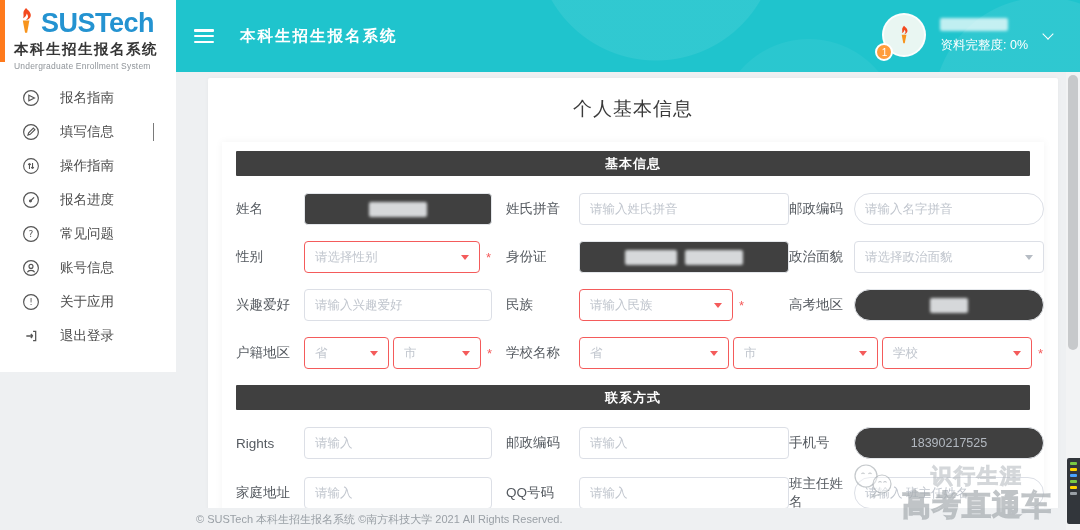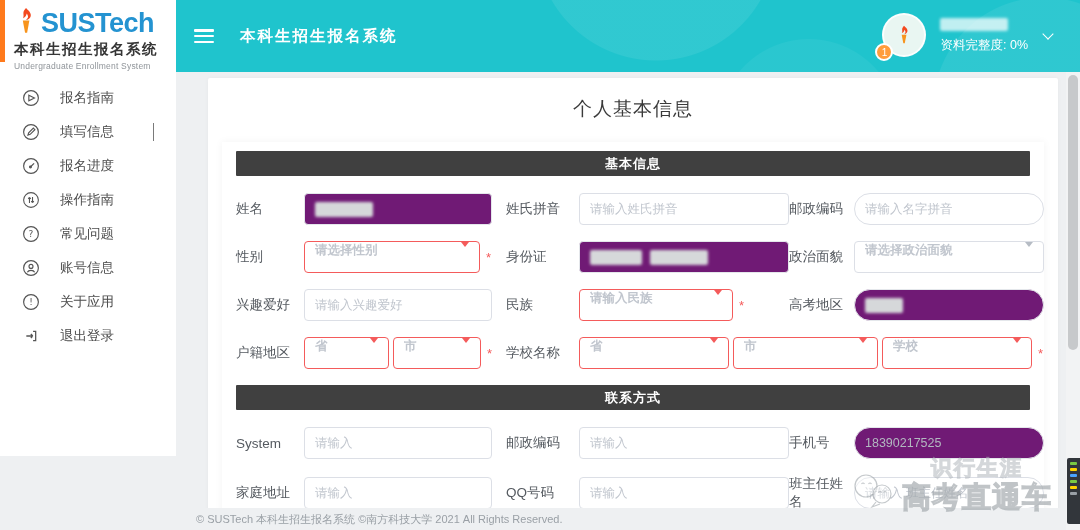--- a/index.html
+++ b/index.html
@@ -1,21 +1,21 @@
 <!DOCTYPE html>
 <html><head>
 <meta charset="utf-8">
 <style>
   * { margin:0; padding:0; box-sizing:border-box; }
   html,body { width:1080px; height:530px; overflow:hidden; }
   body { font-family:"Liberation Sans","DejaVu Sans",sans-serif; background:#eef0f2; }
   .app { position:relative; width:1080px; height:530px; overflow:hidden; background:#eef0f2; }
 
   
-  .sidebar { position:absolute; left:0; top:0; width:176px; height:456px; background:#ffffff; z-index:20; }
+  .sidebar { position:absolute; left:0; top:0; width:176px; height:372px; background:#ffffff; z-index:20; }
   .accent-bar { position:absolute; left:0; top:0; width:5px; height:62px; background:#ff7a1c; }
   .logo { padding:7px 8px 0 14px; }
   .logo-row { display:flex; align-items:center; }
   .brand-name { font-size:27px; font-weight:bold; color:#2493d1; letter-spacing:-0.5px; margin-left:3px; }
   .brand-cn { font-size:14.5px; font-weight:bold; color:#363636; letter-spacing:1.5px; margin-top:1px; }
   .brand-en { font-size:8.5px; color:#8f9499; margin-top:2px; letter-spacing:0.2px; }
   .menu { margin-top:10px; }
   .mi { display:flex; align-items:center; height:34px; padding-left:22px; cursor:pointer; position:relative; }
   .mi .ic { width:18px; height:18px; display:flex; align-items:center; justify-content:center; }
   .mi .ml { font-size:13.5px; color:#4c4c4c; margin-left:20px; }
@@ -56,38 +56,38 @@
   .lbl { font-size:13.5px; color:#555a60; flex:none; }
   .lw1 { width:68px; } .lw2 { width:73px; } .lw3 { width:65px; }
   .cw { display:flex; align-items:center; flex:none; }
   .cw1 { width:202px; } .cw2 { width:210px; } .cw3 { width:190px; }
   .grp { display:flex; align-items:center; }
 
   .input, .sel { height:32px; border:1px solid #dcdfe6; border-radius:4px; background:#fff; font-size:12.5px; color:#666;
     padding:0 10px; outline:none; font-family:"Liberation Sans","DejaVu Sans",sans-serif; }
   .input::placeholder { color:#c1c6ce; }
   .in1 { width:188px; } .in2 { width:228px; } .in3 { width:190px;border-radius:16px; }
-  .sel { display:flex; align-items:flex-start; justify-content:space-between; cursor:pointer;font-weight:bold; }
+  .sel { display:flex; align-items:center; justify-content:space-between; cursor:pointer; }
   .sel .ph { color:#c1c6ce; white-space:nowrap; overflow:hidden; }
   .caret { width:0; height:0; border-left:4.5px solid transparent; border-right:4.5px solid transparent;
     border-top:5.5px solid #b6bcc4; margin-left:6px; flex:none; }
   .sel.red { border-color:#f45b5b; }
   .sel.red .caret { border-top-color:#f45b5b; }
-  .disabled { background:#701a75; border-color:#e4e7eb; display:flex; align-items:center; cursor:not-allowed; }
+  .disabled { background:#404040; border-color:#e4e7eb; display:flex; align-items:center; cursor:not-allowed;justify-content:center; }
   .disabled .val { color:#b2b8c0; }
   .redact { height:15px; background:#d6d8da; border-radius:2px; filter:blur(1.5px); }
   .star { color:#f45b5b; font-size:13px; margin-left:6px; flex:none; }
   .sgap { margin-left:4px; }
   .s-prov { width:150px; } .s-city { width:145px; } .s-school { width:150px; }
   .h-prov { width:85px; } .h-city { width:88px; }
 
   
   .footer { position:absolute; left:0; bottom:0; width:100%; height:22px; background:#eef0f2;
     font-size:11px; color:#9aa0a6; line-height:22px; padding-left:20px; z-index:8; }
-  .watermark { position:absolute; right:14px; bottom:12px; z-index:9; display:flex; align-items:flex-end; pointer-events:none; }
+  .watermark { position:absolute; right:14px; bottom:4px; z-index:9; display:flex; align-items:flex-start; pointer-events:none; }
   .wm-text { text-align:center; }
   .wm-l1 { font-size:21px; font-weight:bold; letter-spacing:2px; color:rgba(255,255,255,.25);
     -webkit-text-stroke:1px rgba(160,166,172,.45); }
   .wm-l2 { font-size:29px; font-weight:bold; letter-spacing:1px; color:rgba(255,255,255,.3);
     -webkit-text-stroke:1.2px rgba(150,156,162,.6); margin-top:-4px; }
   .wm-icon { margin-right:4px; margin-bottom:4px; }
 
   .scrollbar { position:absolute; right:0; top:72px; width:14px; height:458px; background:#f2f3f4; z-index:25; }
   .thumb { position:absolute; top:3px; left:2px; width:10px; height:275px; background:#c7c9cb; border-radius:6px; cursor:grab; }
   .edge-widget { position:absolute; right:0; bottom:6px; width:13px; height:66px; background:#32363b; z-index:30;
@@ -130,36 +130,36 @@
           <svg width="18" height="18" viewBox="0 0 20 20" fill="none" stroke="#555" stroke-width="1.3">
             <circle cx="10" cy="10" r="8.2"></circle>
               <path d="M6.6 13.4 L7.4 10.9 L12.6 5.7 L14.3 7.4 L9.1 12.6 Z"></path>
             </svg>
         </span>
         <span class="ml">填写信息</span>
         <span class="exp"><span class="chev"></span></span>
       </div>
       <div class="mi">
         <span class="ic">
+          <svg width="18" height="18" viewBox="0 0 20 20" fill="none" stroke="#555" stroke-width="1.2">
+            <circle cx="10" cy="10" r="8.2"></circle>
+            <path d="M8.3 13.4 V7 M8.3 7 L6.9 8.7 M8.3 7 L9.7 8.7 M11.7 6.6 V13 M11.7 13 L10.3 11.3 M11.7 13 L13.1 11.3"></path>
+            </svg>
+        </span>
+        <span class="ml">操作指南</span>
+      </div>
+      <div class="mi">
+        <span class="ic">
           <svg width="18" height="18" viewBox="0 0 20 20" fill="none" stroke="#555" stroke-width="1.3">
             <circle cx="10" cy="10" r="8.2"></circle>
               <path d="M9.6 10.8 L13.4 7"></path>
               <circle cx="9.4" cy="11" r="1" fill="#555"></circle>
             </svg>
         </span>
         <span class="ml">报名进度</span>
-      </div>
-      <div class="mi">
-        <span class="ic">
-          <svg width="18" height="18" viewBox="0 0 20 20" fill="none" stroke="#555" stroke-width="1.2">
-            <circle cx="10" cy="10" r="8.2"></circle>
-            <path d="M8.3 13.4 V7 M8.3 7 L6.9 8.7 M8.3 7 L9.7 8.7 M11.7 6.6 V13 M11.7 13 L10.3 11.3 M11.7 13 L13.1 11.3"></path>
-            </svg>
-        </span>
-        <span class="ml">操作指南</span>
       </div>
       <div class="mi">
         <span class="ic">
           <svg width="18" height="18" viewBox="0 0 20 20" fill="none" stroke="#555" stroke-width="1.3">
             <circle cx="10" cy="10" r="8.2"></circle>
             <text x="10" y="13.6" text-anchor="middle" font-size="10" stroke="none" fill="#555" font-family="DejaVu Sans">?</text>
             </svg>
         </span>
         <span class="ml">常见问题</span>
       </div>
@@ -322,21 +322,21 @@
               <span class="star">*</span>
             </div>
           </div>
         </div>
 
         <div class="bar mt">联系方式</div>
 
         <div class="rows">
 
           <div class="frow">
-            <span class="lbl lw1">System</span>
+            <span class="lbl lw1">Rights</span>
             <div class="cw cw1">
               <input class="input in1" placeholder="请输入" style="">
             </div>
             <span class="lbl lw2">邮政编码</span>
             <div class="cw cw2">
               <input class="input in2" placeholder="请输入" style="">
             </div>
             <span class="lbl lw3">手机号</span>
             <div class="cw cw3">
               <div class="input in3 disabled">

